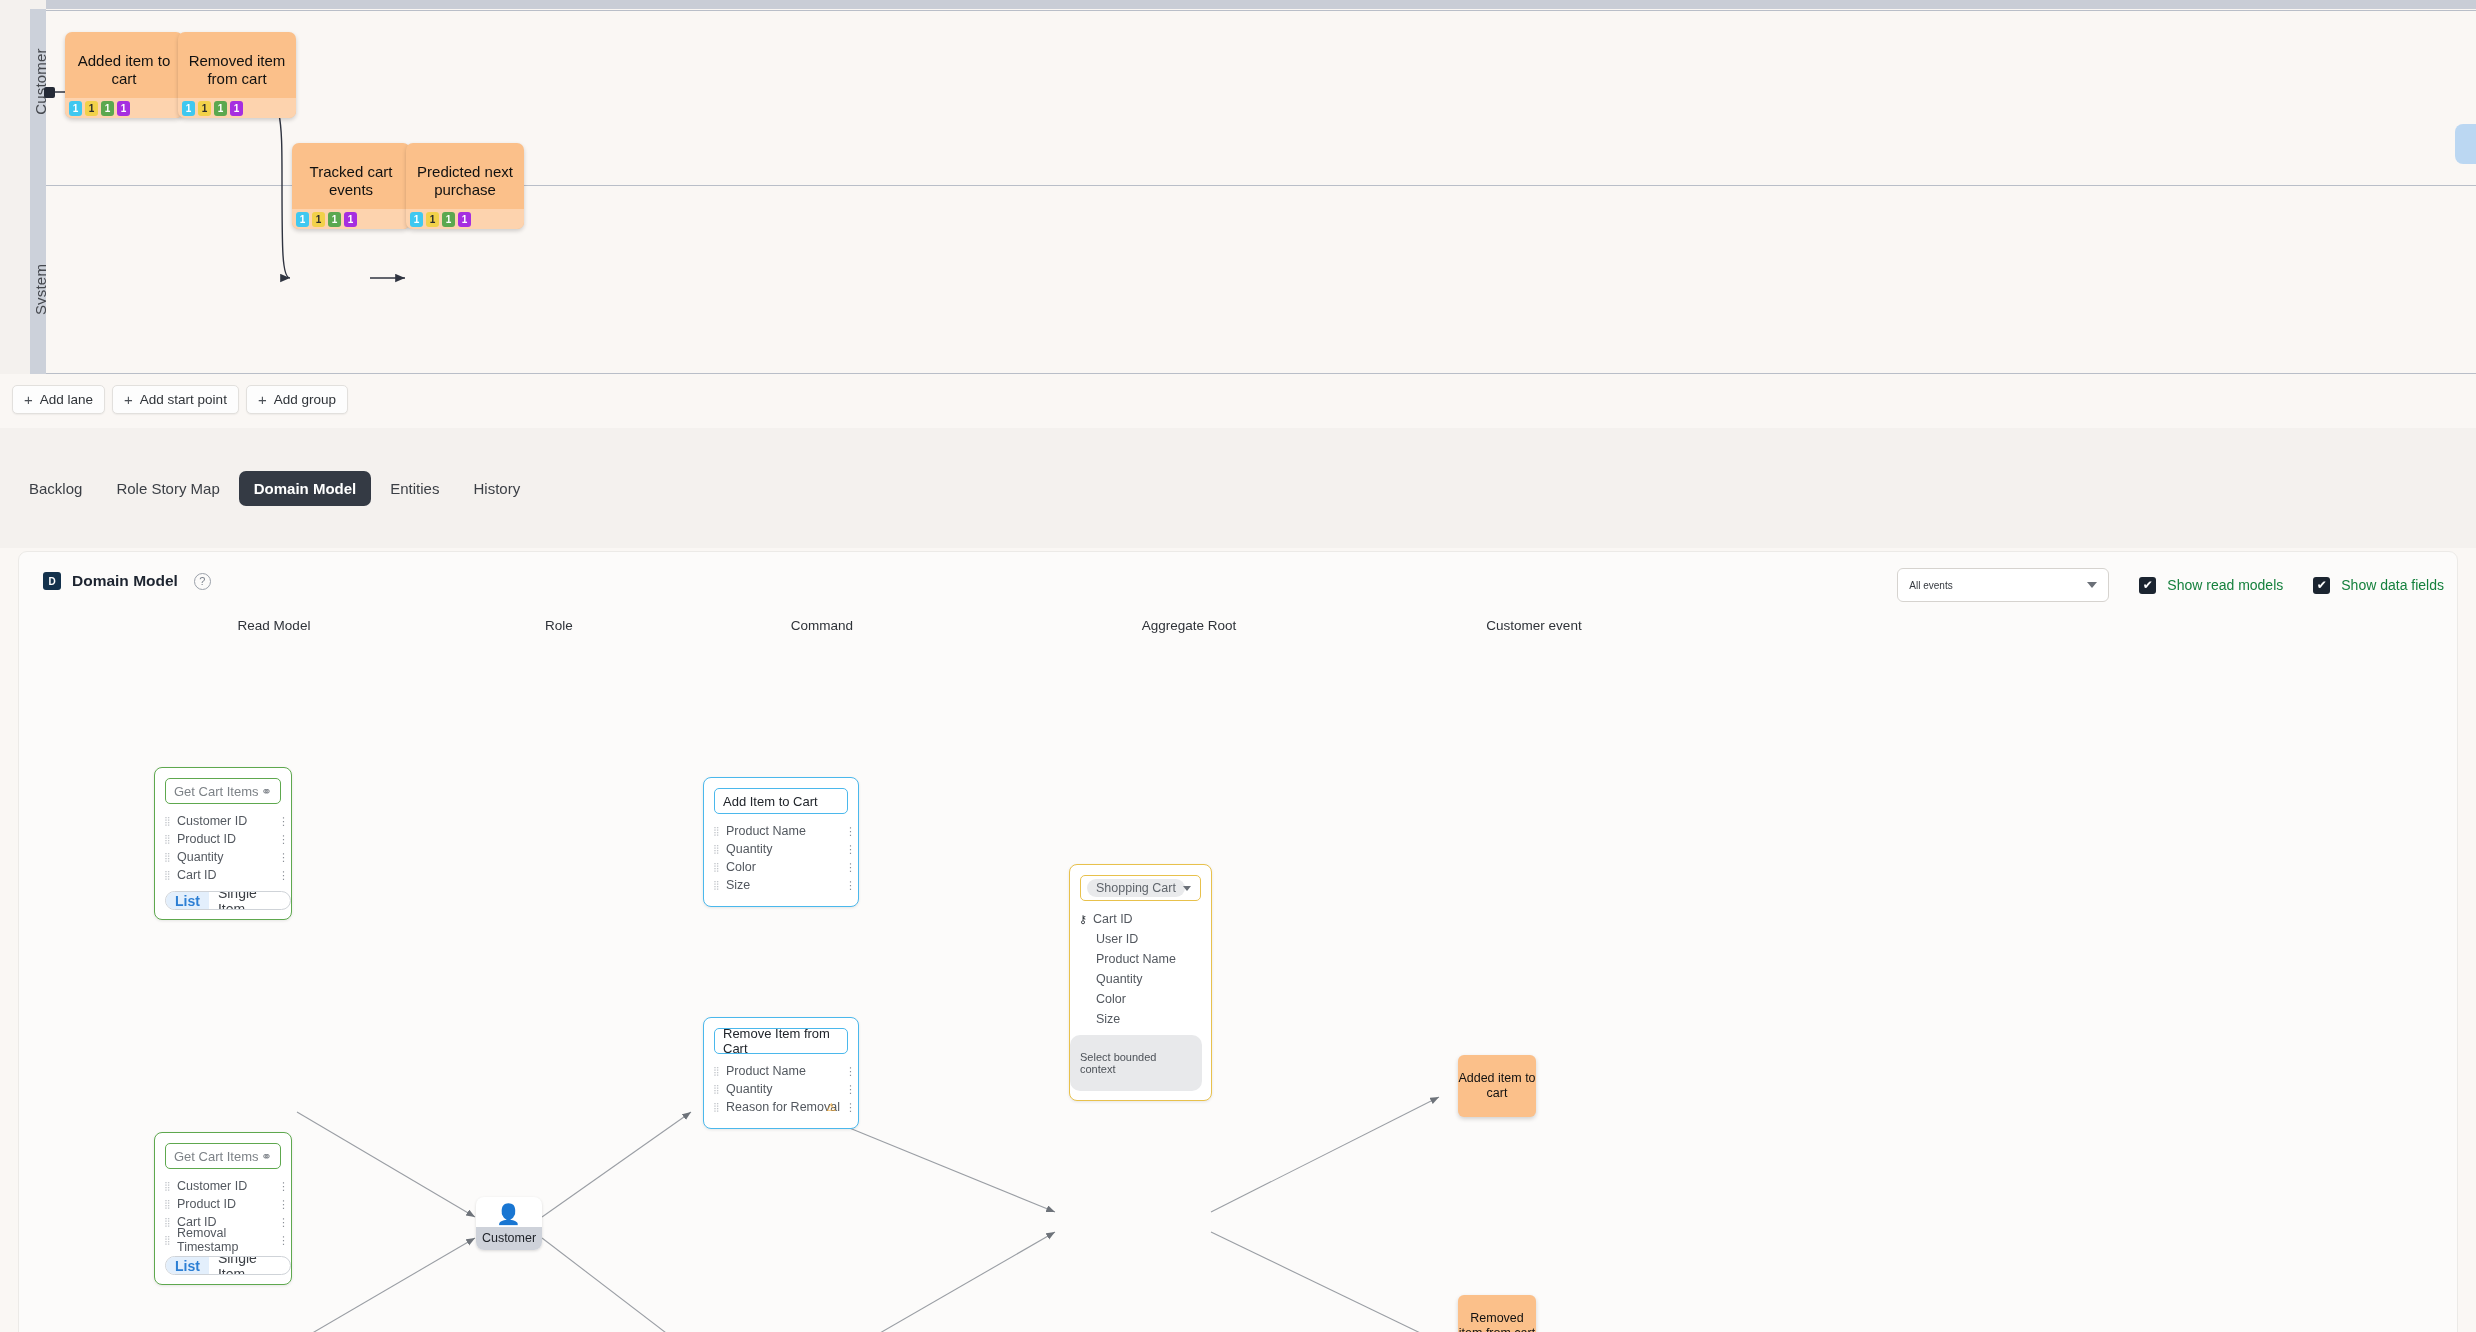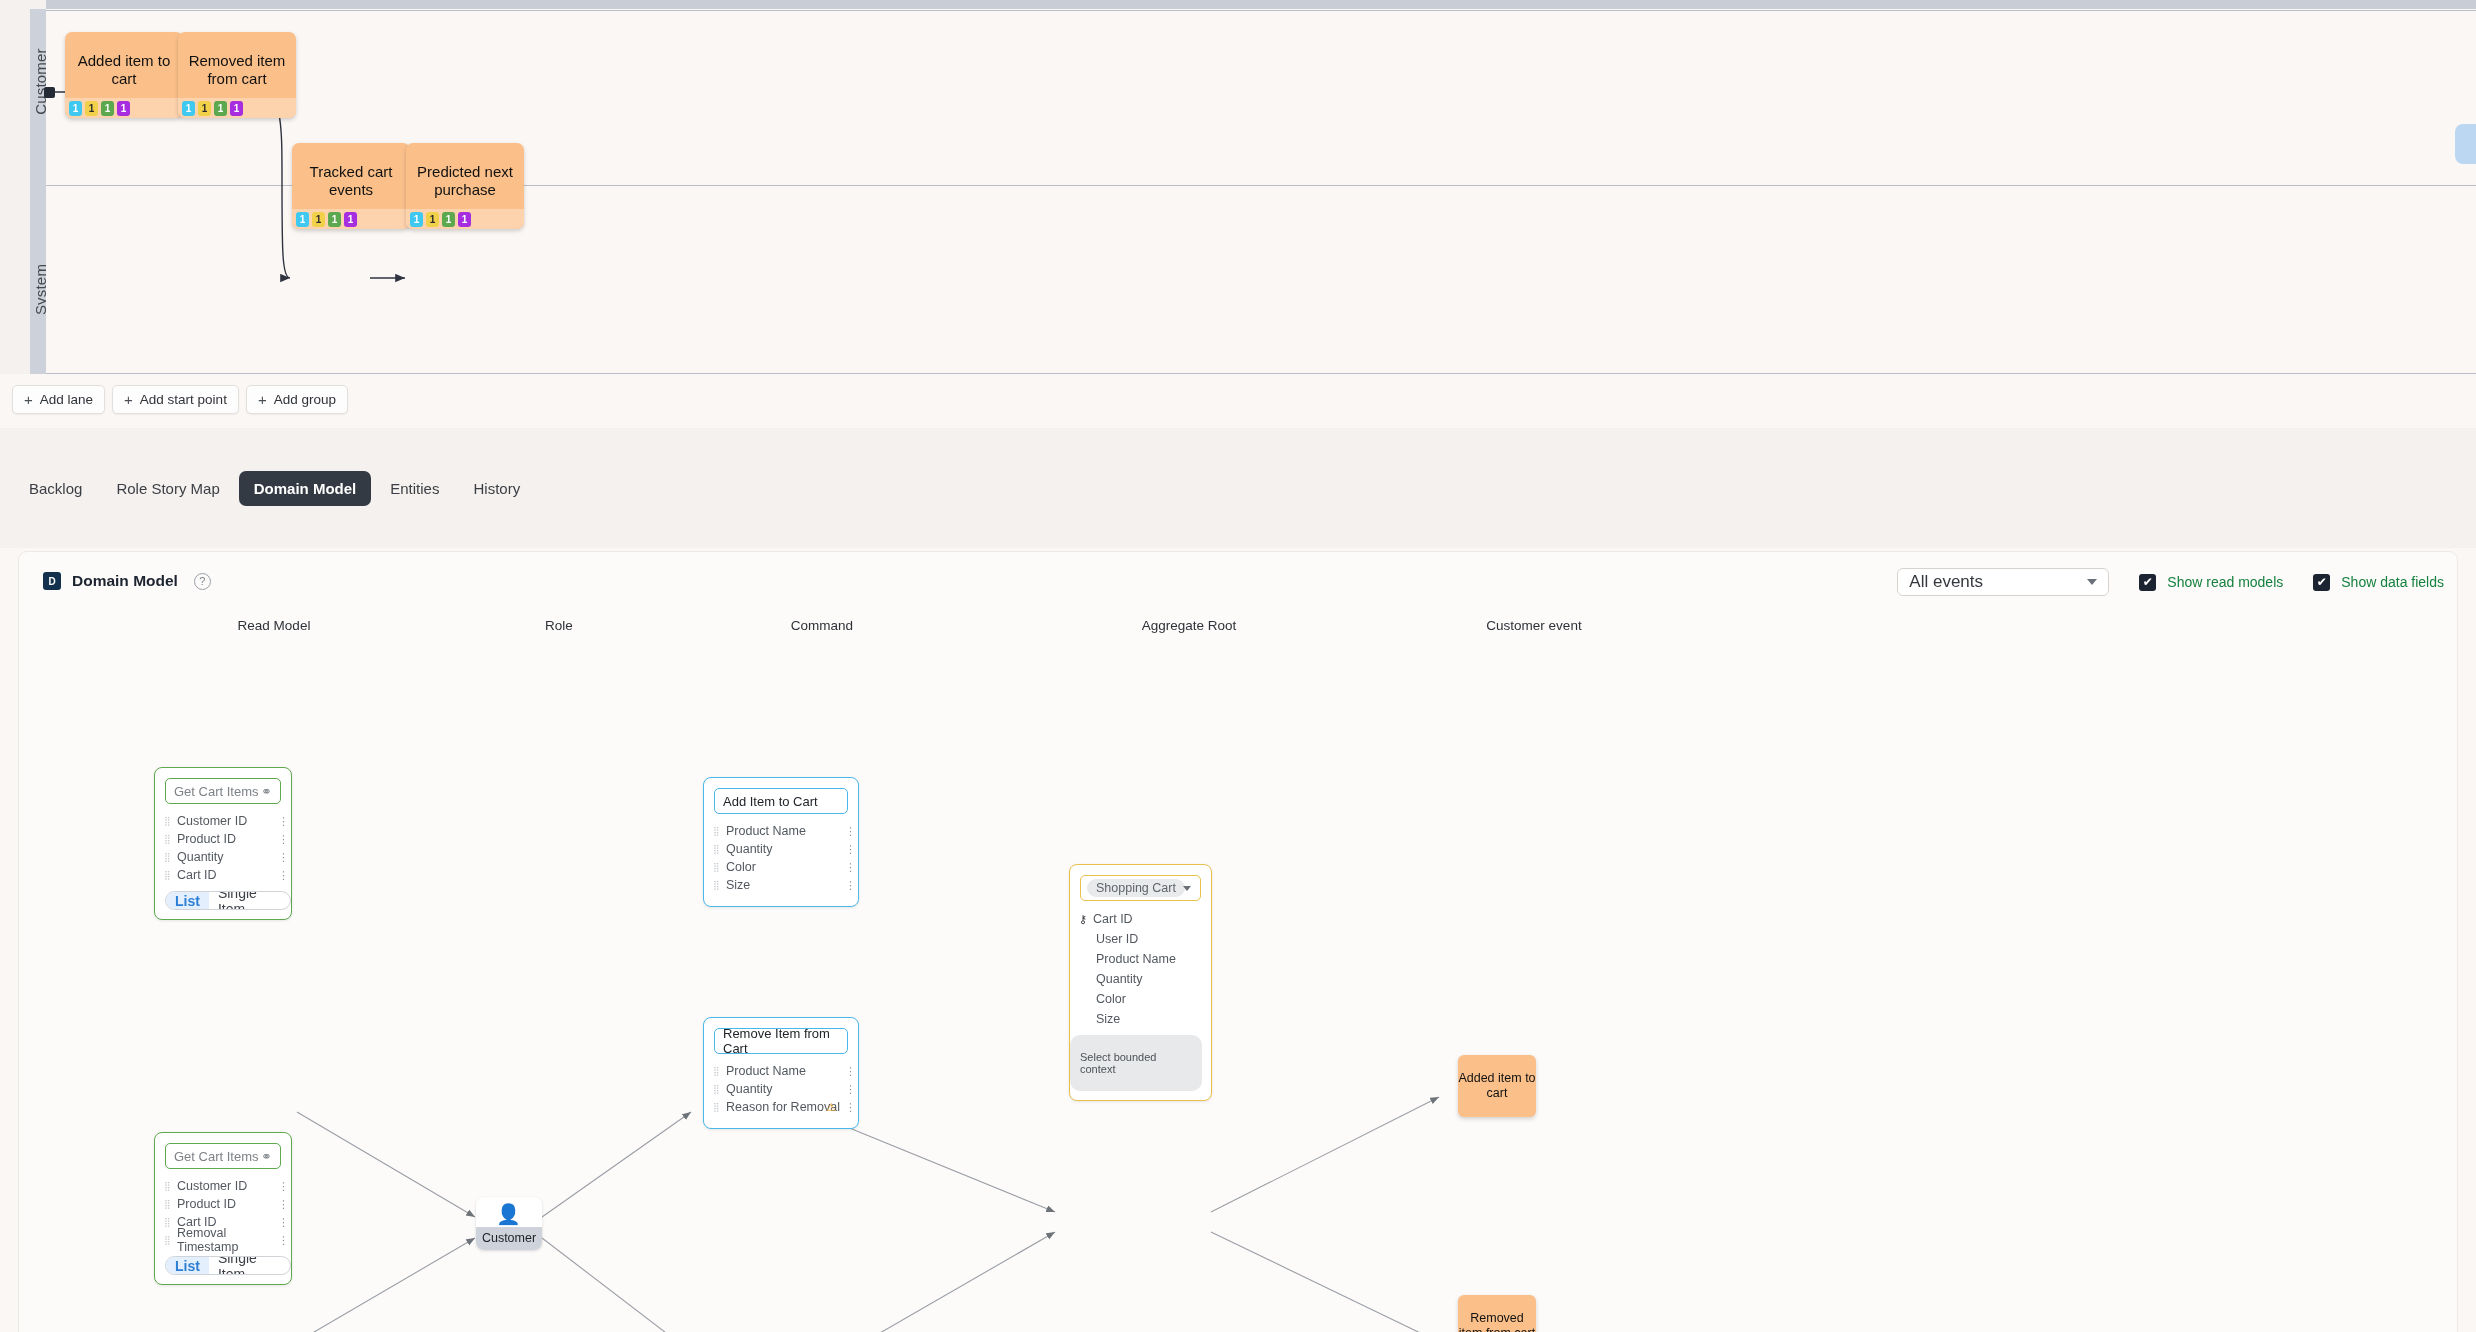--- a/index.html
+++ b/index.html
@@ -131,23 +131,23 @@
   .help-icon {
     width: 17px; height: 17px; border: 1.3px solid #9aa0a9; border-radius: 50%;
     font-size: 11px; color: #7c838d; display:flex; align-items:center;
     justify-content:center; margin-left: 5px; cursor:pointer;
   }
   .panel-controls {
     position: absolute; right: 13px; top: 16px;
     display: flex; align-items: center; gap: 30px;
   }
   .select-box {
-    width: 212px; height: 28px; border: 1px solid #d6d3cf; border-radius: 6px;
+    width: 212px; height: 34px; border: 1px solid #d6d3cf; border-radius: 6px;
     background: #fff; display: flex; align-items: center;
-    padding: 0 11px; font-size: 17px; color: #35393f; cursor: pointer;
+    padding: 0 11px; font-size: 10px; color: #35393f; cursor: pointer;
     position: relative;
   }
   .select-box .caret {
     position:absolute; right: 11px; width:0; height:0;
     border-left: 5px solid transparent; border-right: 5px solid transparent;
     border-top: 6px solid #6b7078;
   }
   .chk-row { display:flex; align-items:center; gap:11px; cursor:pointer; }
   .chk {
     width: 17px; height: 17px; background: #1b2430; border-radius: 3px;

